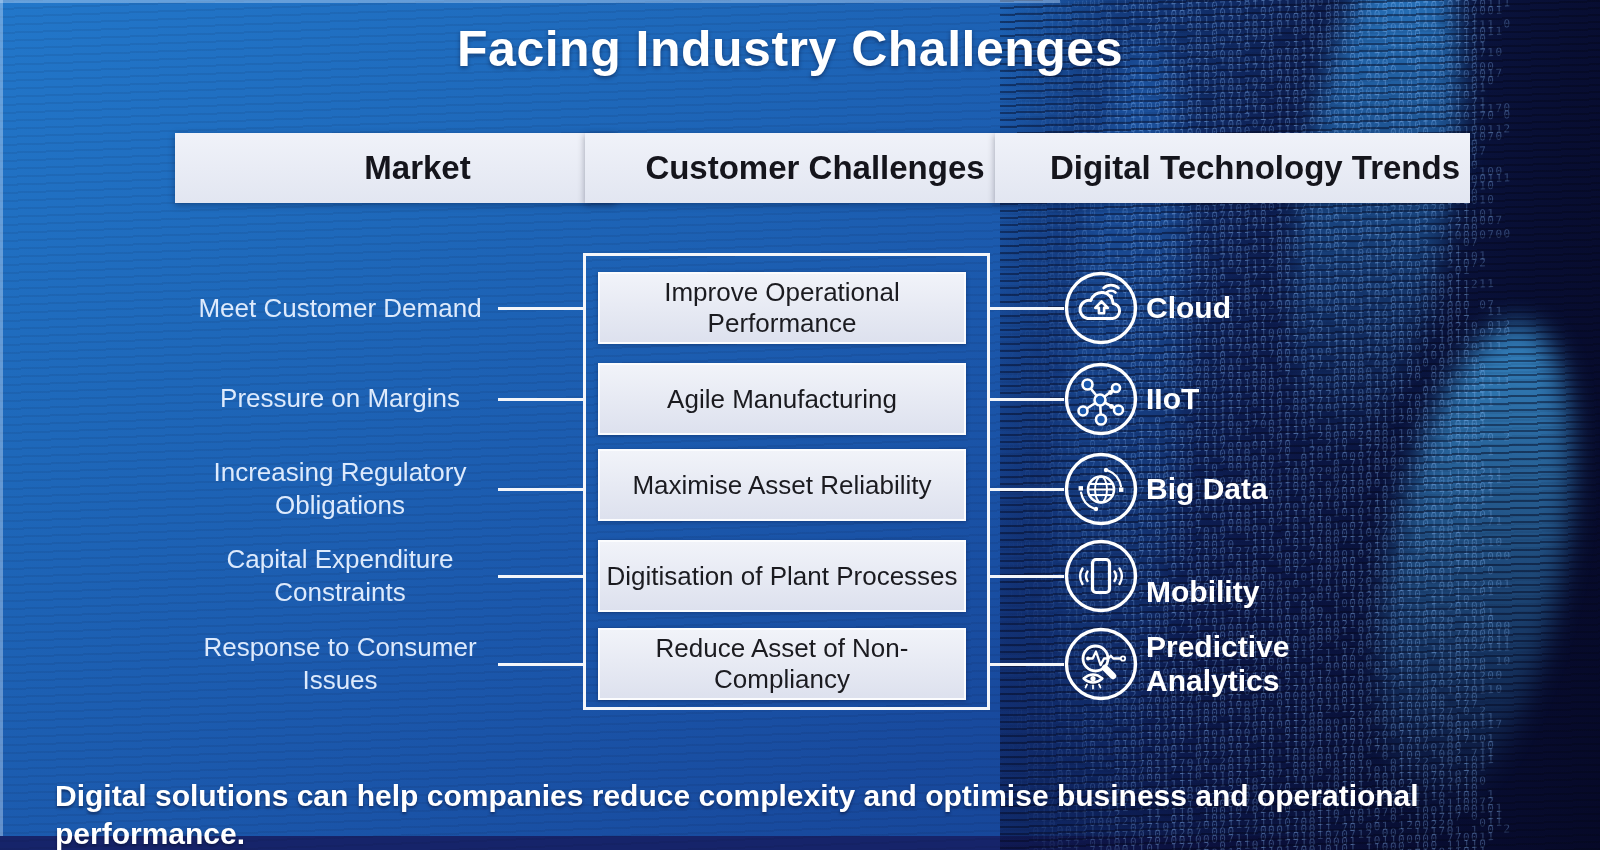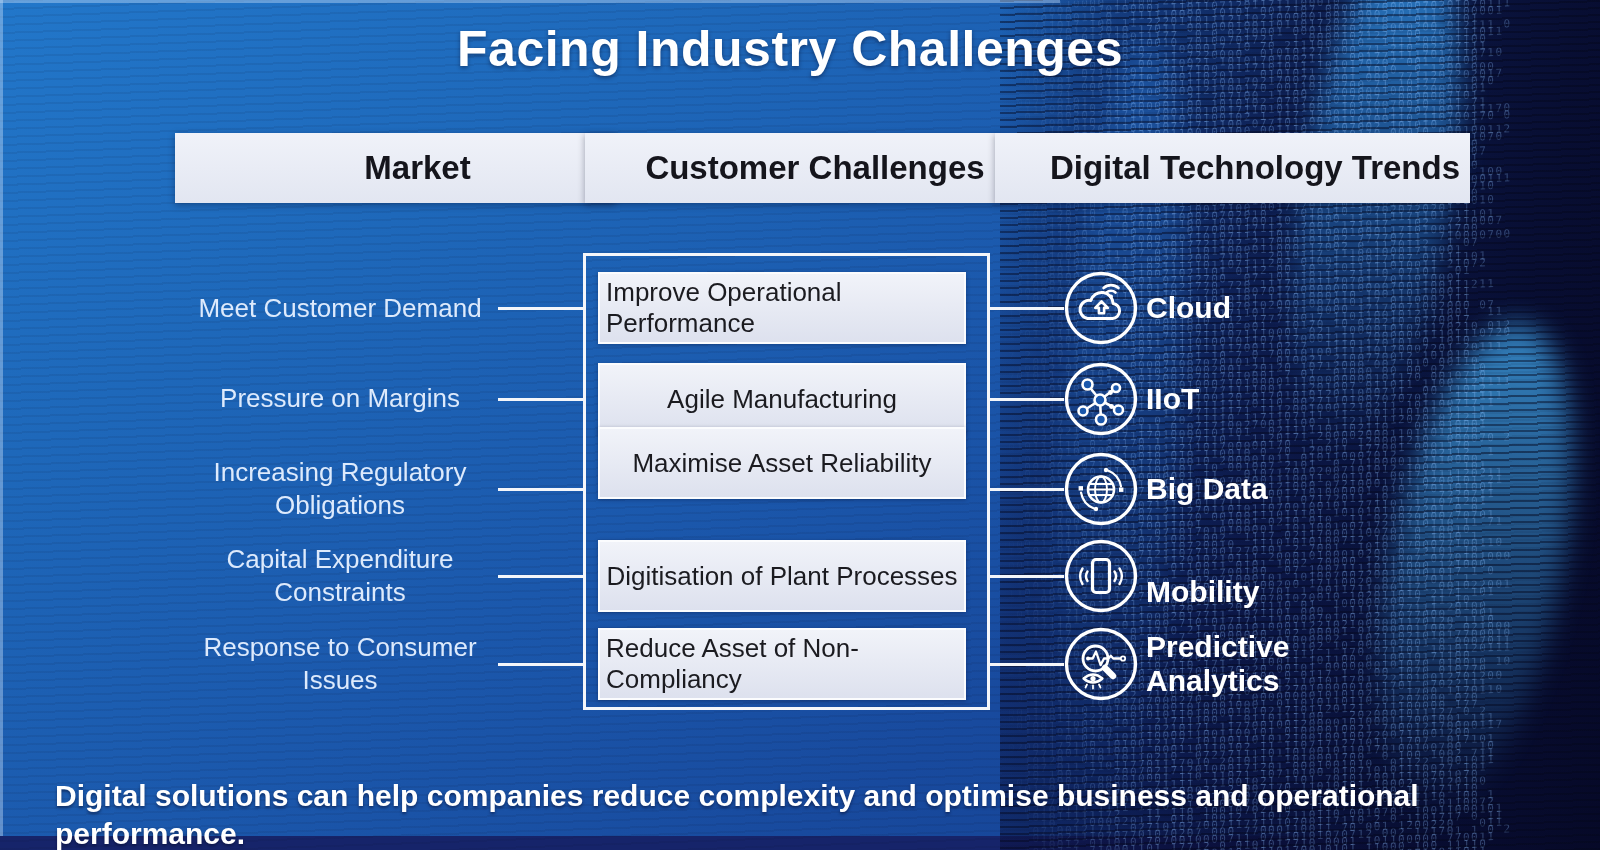--- a/index.html
+++ b/index.html
@@ -36,21 +36,21 @@
     box-shadow:0 2px 7px rgba(4,8,35,.35);padding-left:45px;}
   .hdr-market{left:175px;top:133px;width:395px;}
   .hdr-chal{left:585px;top:133px;width:370px;}
   .hdr-trend{left:995px;top:133px;width:430px;}
   .m-label{left:190px;width:300px;text-align:center;color:#ddeafc;font-size:26px;line-height:33px;}
   .line{background:#f4f6fa;height:3px;}
   .frame{left:583px;top:253px;width:401px;height:451px;border:3px solid #f4f6fa;}
   .c-box{left:598px;width:368px;height:72px;display:flex;align-items:center;justify-content:center;
     background:linear-gradient(#f1f3f9,#dde1ee);border:2px solid #fbfcfe;box-sizing:border-box;
     box-shadow:0 1px 4px rgba(4,8,35,.3);}
-  .c-box span{display:block;max-width:352px;color:#1b1b20;font-size:26px;line-height:31px;}
+  .c-box span{display:block;max-width:352px;text-align:center;color:#1b1b20;font-size:26px;line-height:31px;}
   .icon{left:1063px;width:76px;height:76px;}
   .icon svg{display:block;}
   .t-label{left:1146px;color:#fff;font-size:30px;font-weight:bold;line-height:34px;}
   .footer{left:55px;top:777px;width:1465px;color:#fff;font-size:30px;font-weight:bold;line-height:38px;
     text-shadow:0 2px 3px rgba(5,10,40,.5);}
   .ic{stroke:#fff;fill:none;stroke-linecap:round;stroke-linejoin:round;}
 </style>
 </head>
 <body>
 
@@ -211,21 +211,21 @@
   <div class="ct line" style="left:498px;top:575px;width:85px"></div>
   <div class="ct line" style="left:498px;top:663px;width:85px"></div>
 
   <div class="ct frame"></div>
   <div class="ct c-box" style="top:272px">
       <span>Improve Operational Performance</span>
     </div>
   <div class="ct c-box" style="top:363px">
       <span>Agile Manufacturing</span>
     </div>
-  <div class="ct c-box" style="top:427px">
+  <div class="ct c-box" style="top:449px">
       <span>Maximise Asset Reliability</span>
     </div>
   <div class="ct c-box" style="top:540px">
       <span>Digitisation of Plant Processes</span>
     </div>
   <div class="ct c-box" style="top:628px">
       <span>Reduce Asset of Non-Compliancy</span>
     </div>
 
   <div class="ct line" style="left:987px;top:307px;width:77px"></div>

